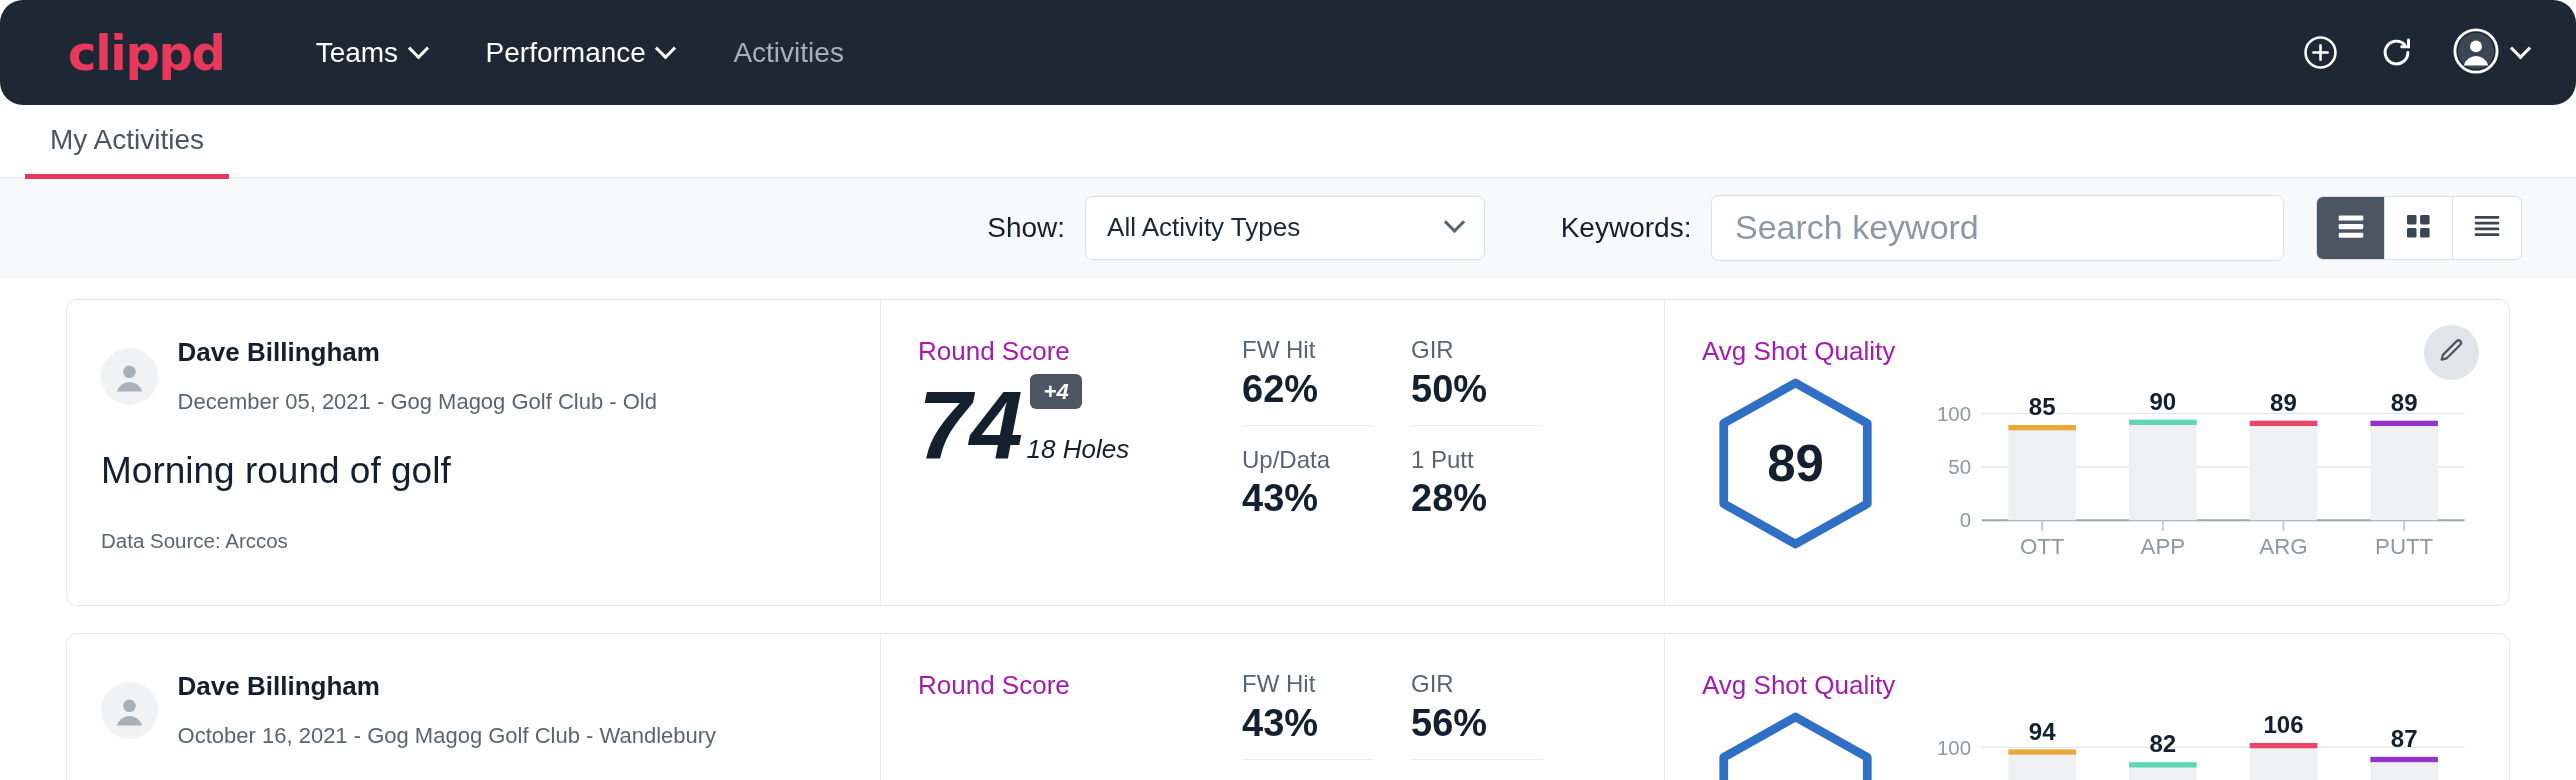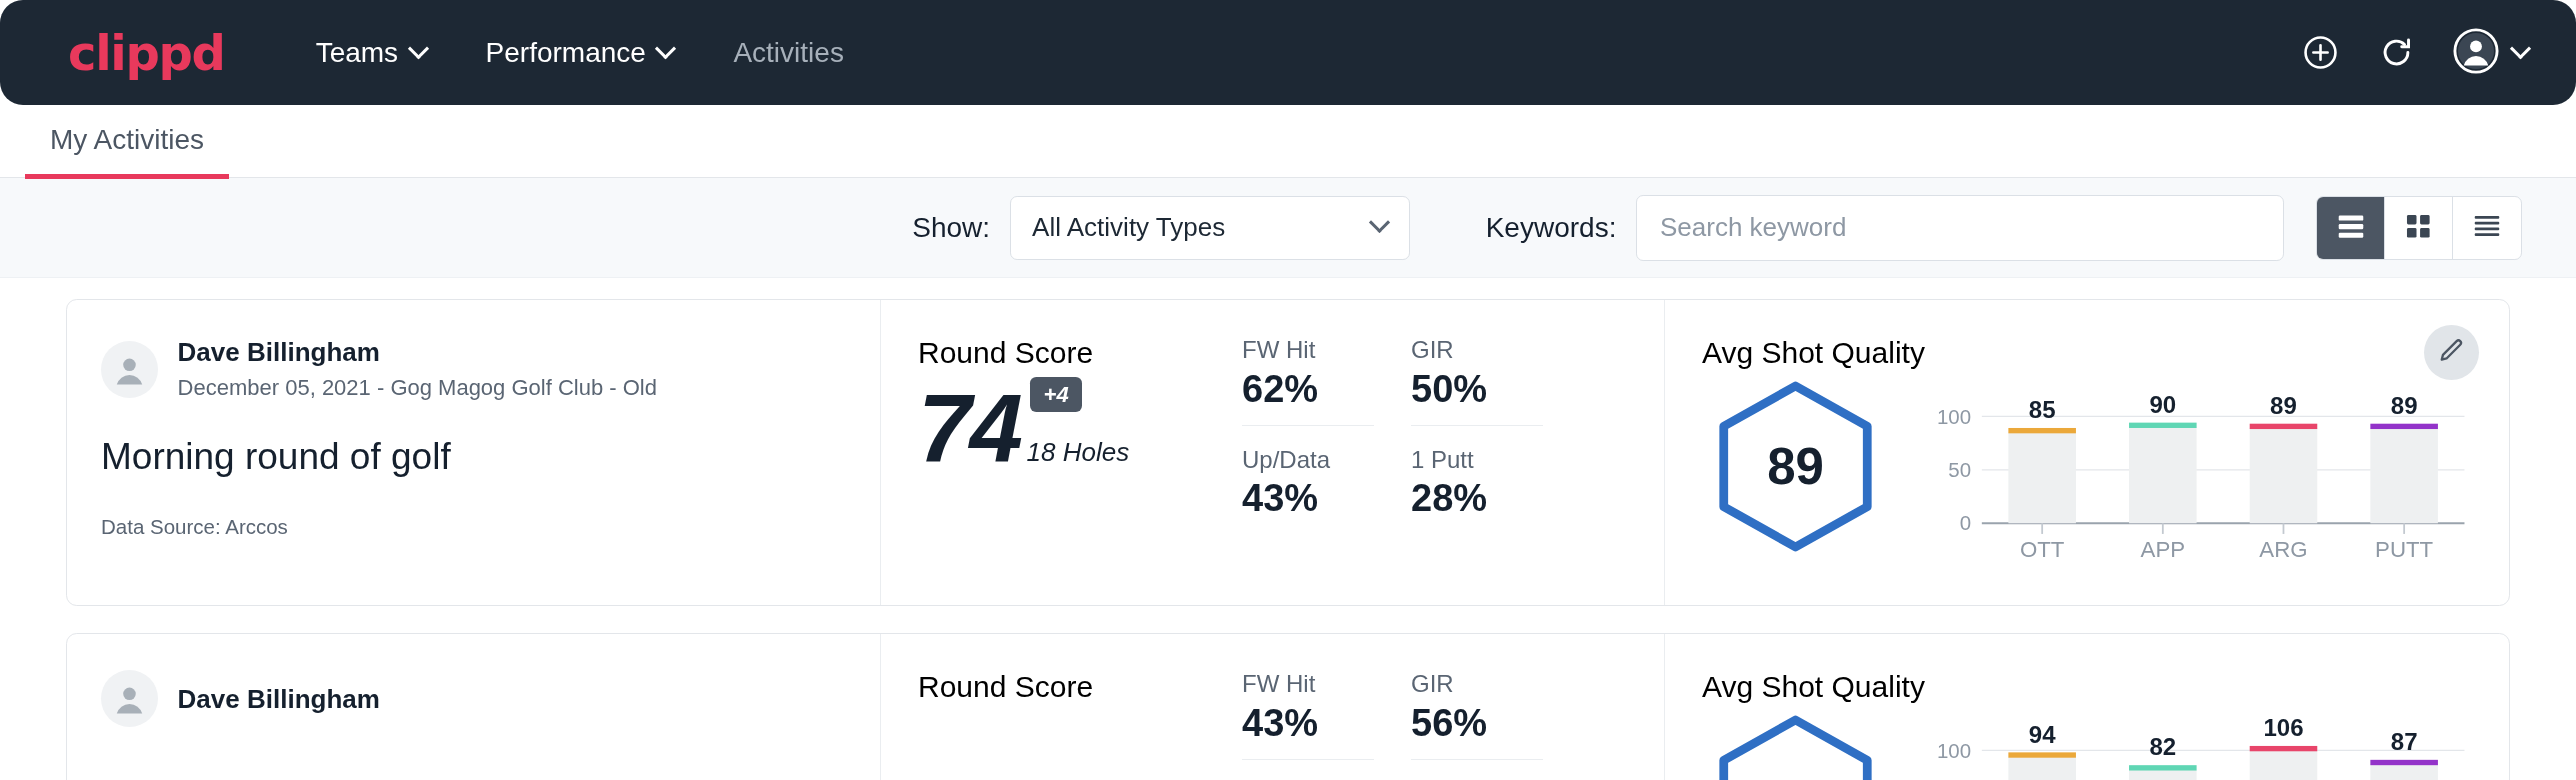--- a/index.html
+++ b/index.html
@@ -101,27 +101,27 @@
     margin-right: 76px;
   }
   .select .sel-chev {
     margin-left: auto;
     width: 15px; height: 15px;
     border-right: 3.6px solid #5a6573;
     border-bottom: 3.6px solid #5a6573;
     transform: rotate(45deg) translate(-3.6px,-3.6px);
   }
   .searchbox {
-    width: 648px; height: 66px;
+    width: 573px; height: 66px;
     background: #ffffff;
     border: 1.8px solid #dbe0e6;
     border-radius: 7.1px;
     display: flex; align-items: center;
     padding: 0 23px;
-    font-size: 26px;
+    font-size: 34px;
     color: #8e98a4;
     cursor: text;
     margin-right: 32px;
   }
   .viewtoggle {
     display: flex;
     border: 1.8px solid #dbe0e6;
     border-radius: 7.1px;
     overflow: hidden;
     background: #ffffff;
@@ -154,26 +154,26 @@
     border-right: 1.8px solid #eaedf0;
   }
   .prof-head { display: flex; align-items: center; gap: 19.6px; }
   .pavatar {
     width: 57px; height: 57px; border-radius: 50%;
     background: #f0f2f4;
     display: flex; align-items: center; justify-content: center;
     flex: none;
   }
   .pname { font-size: 26px; font-weight: 700; color: #15202e; line-height: 1.25; }
-  .pdate { font-size: 22px; color: #5a6573; line-height: 1.3; margin-top: 5px; }
+  .pdate { font-size: 22px; color: #5a6573; line-height: 1.3; margin-top: 19px; }
   .ptitle { font-size: 37px; color: #15202e; margin-top: 34px; font-weight: 400; }
   .psource { font-size: 20.5px; color: #5a6573; margin-top: 37px; }
 
   .col-score { width: 361px; padding: 36px 0 0 37px; }
-  .sec-label { font-size: 30px; color: #000000; }
+  .sec-label { font-size: 26px; color: #a21caf; }
   .score-row { display: flex; align-items: flex-end; margin-top: 7.1px; font-style: italic; }
   .score-num {
     font-size: 96px; font-weight: 700; color: #15202e;
     line-height: 0.95; letter-spacing: -1.8px;
   }
   .score-side { display: flex; flex-direction: column; justify-content: flex-end; margin-left: 5.4px; padding-bottom: 5.4px; }
   .badge {
     align-self: flex-start;
     background: #4c5663; color: #ffffff;
     font-size: 22px; font-weight: 700;
@@ -432,20 +432,21 @@
       <div class="prof-head">
         <span class="pavatar">
           <svg width="43" height="43" viewBox="0 0 24 24">
             <circle cx="12" cy="12" r="11" fill="#f0f2f4"></circle>
             <circle cx="12" cy="9.4" r="3.5" fill="#a8b0b8"></circle>
             <path d="M4.9 20.4a7.4 7.4 0 0 1 14.2 0z" fill="#a8b0b8"></path>
           </svg>
         </span>
         <span>
           <div class="pname">Dave Billingham</div>
+          <div class="pdate">October 16, 2021 - Gog Magog Golf Club - Wandlebury</div>
         </span>
       </div>
     </div>
 
     <div class="col-score">
       <div class="sec-label">Round Score</div>
       <div class="score-row">
         <div class="score-num"></div>
       </div>
     </div>

